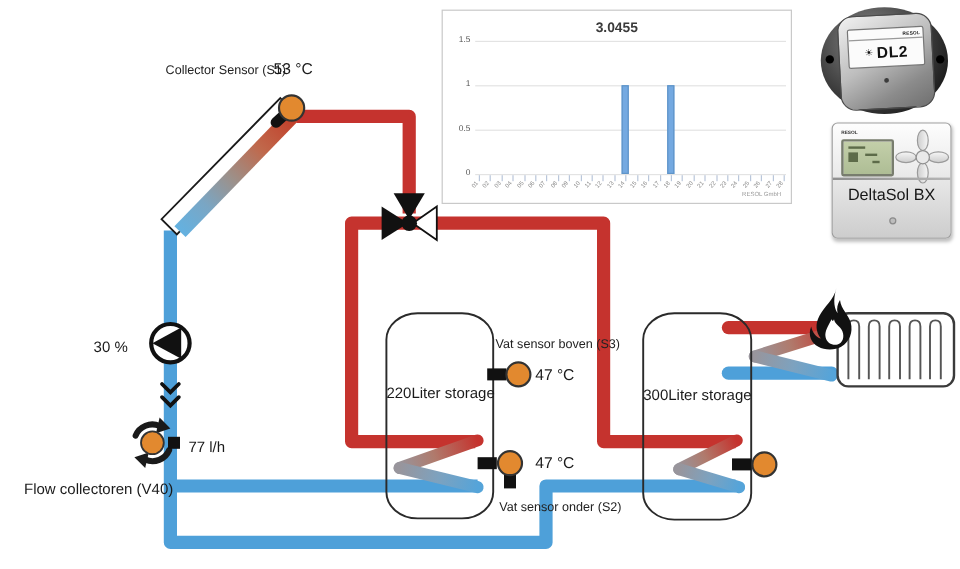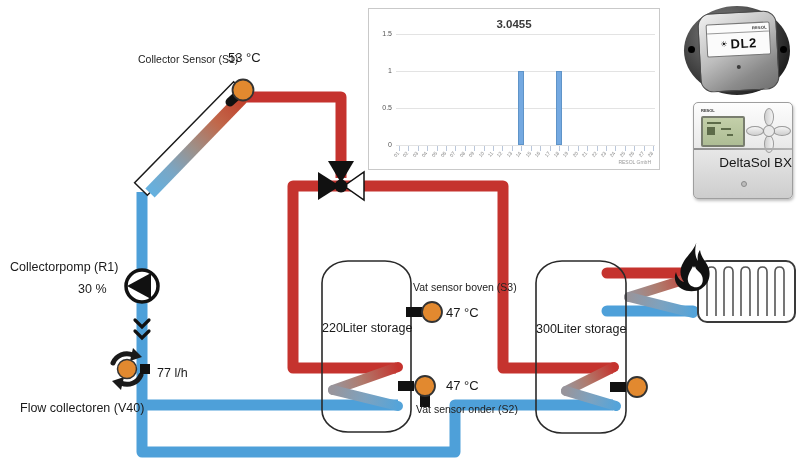--- a/index.html
+++ b/index.html
@@ -51,21 +51,21 @@
   .dsbx-lcd{position:absolute;left:7px;top:13px;width:40px;height:27px;border:2px solid #787d6e;
             border-radius:2px;background:linear-gradient(180deg,#c3cfa9,#aebd95);}
   .dsbx-lcd i{position:absolute;background:#5d6b49;}
   .dsbx-pad{position:absolute;left:56px;top:9px;width:38px;height:38px;}
   .dsbx-petal{position:absolute;width:18px;height:10px;border-radius:50%;border:1px solid #9a9a9a;
               background:linear-gradient(#f4f4f4,#cfcfcf);box-sizing:border-box;}
   .dsbx-padc{position:absolute;left:13px;top:13px;width:12px;height:12px;border-radius:50%;
              border:1px solid #8f8f8f;background:#e9e9e9;box-sizing:border-box;}
   .dsbx-fold{position:absolute;left:0;top:45px;width:100%;height:2px;
              background:linear-gradient(90deg,#8f8f8f,#b5b5b5);}
-  .dsbx-name{position:absolute;left:0;top:52px;width:100%;text-align:right;font-size:13.5px;
+  .dsbx-name{position:absolute;left:0;top:52px;width:100%;text-align:center;font-size:13.5px;
              color:#161616;}
   .dsbx-btn{position:absolute;left:47px;top:78px;width:4px;height:4px;border-radius:50%;
             background:#bdbdbd;border:1px solid #8a8a8a;}
 </style>
 </head>
 <body>
 
 <div class="stage">
 
   <svg class="schematic" width="800" height="474" viewBox="0 0 800 474">
@@ -200,33 +200,32 @@
     </g>
     <g>
       <rect x="610" y="382" width="16" height="10" fill="#111"></rect>
       <circle cx="637" cy="387" r="10" fill="#e2892f" stroke="#333" stroke-width="1.8"></circle>
     </g>
   </svg>
 
   <div class="lbl lbl-small" style="left:138px;top:53px;">Collector Sensor (S1)</div>
   <div class="lbl lbl-temp" style="left:228px;top:50px;">53 °C</div>
 
-  <div class="lbl lbl-main" style="left:10px;top:260px;">Collectorpomp (R1)</div>
   <div class="lbl lbl-main" style="left:78px;top:282px;">30 %</div>
 
   <div class="lbl lbl-main" style="left:157px;top:366px;">77 l/h</div>
   <div class="lbl lbl-main" style="left:20px;top:401px;">Flow collectoren (V40)</div>
 
   <div class="lbl lbl-main lbl-center" style="left:322px;top:321px;width:89px;">220Liter storage</div>
   <div class="lbl lbl-main lbl-center" style="left:536px;top:322px;width:90px;">300Liter storage</div>
 
   <div class="lbl lbl-small" style="left:413px;top:281px;">Vat sensor boven (S3)</div>
   <div class="lbl lbl-temp" style="left:446px;top:305px;">47 °C</div>
   <div class="lbl lbl-temp" style="left:446px;top:378px;">47 °C</div>
-  <div class="lbl lbl-small" style="left:416px;top:403px;">Vat sensor onder (S2)</div>
+  <div class="lbl lbl-small" style="left:416px;top:417px;">Vat sensor onder (S2)</div>
 
   <div class="chart">
     <div class="chart-title">3.0455</div>
     <div id="chart-plot">
         <div class="chart-grid" style="left: 27px; width: 259px; top: 136px;"></div>
         <div class="chart-ylab" style="top: 132px;">0</div>
         <div class="chart-grid" style="left: 27px; width: 259px; top: 99px;"></div>
         <div class="chart-ylab" style="top: 95px;">0.5</div>
         <div class="chart-grid" style="left: 27px; width: 259px; top: 62px;"></div>
         <div class="chart-ylab" style="top: 58px;">1</div>

